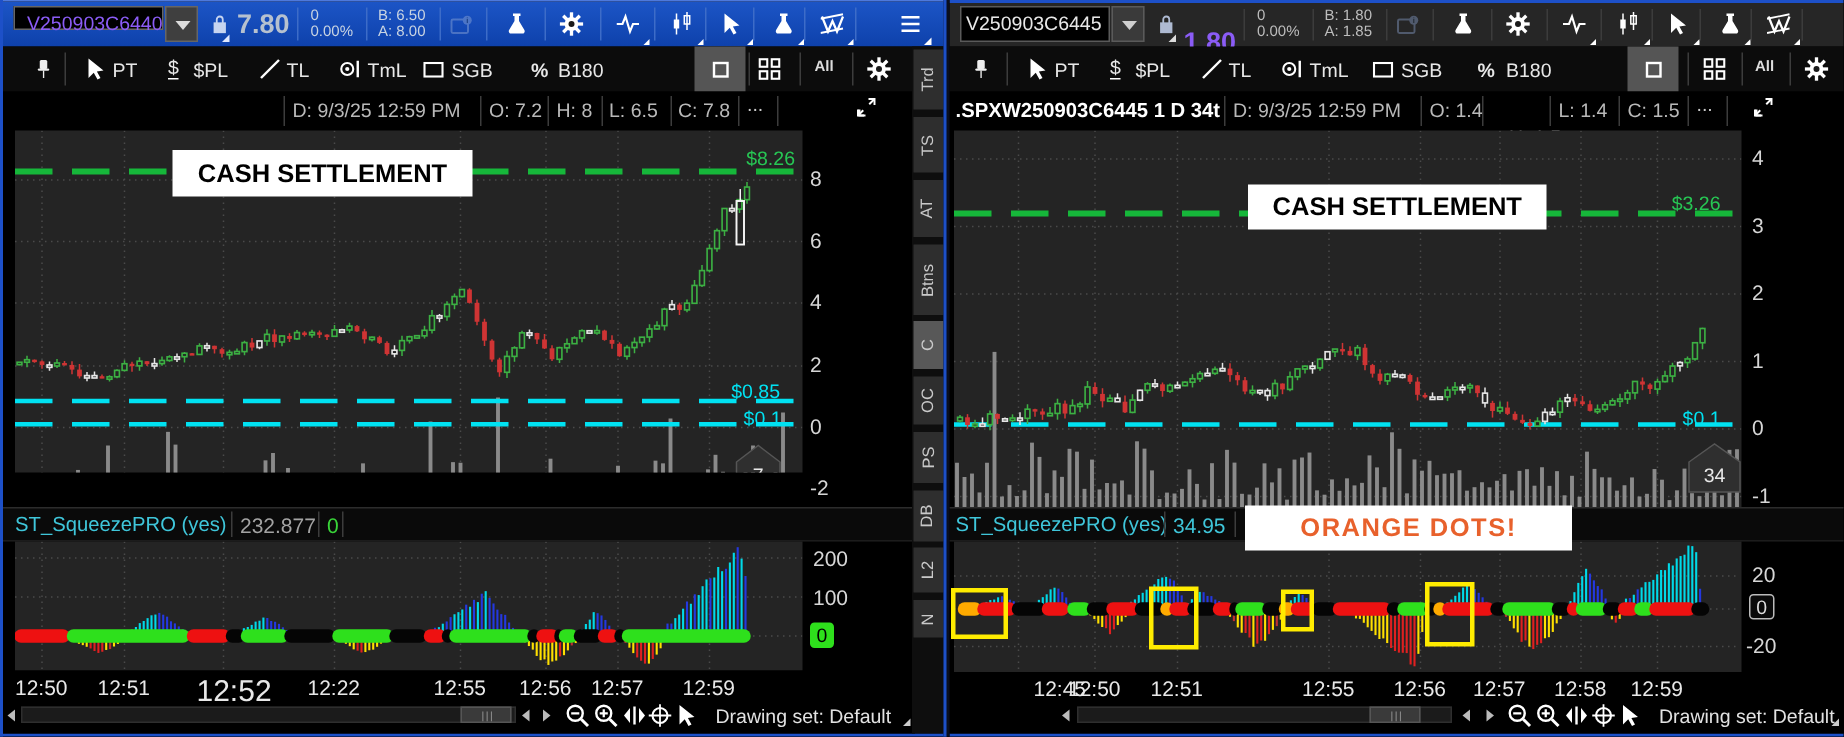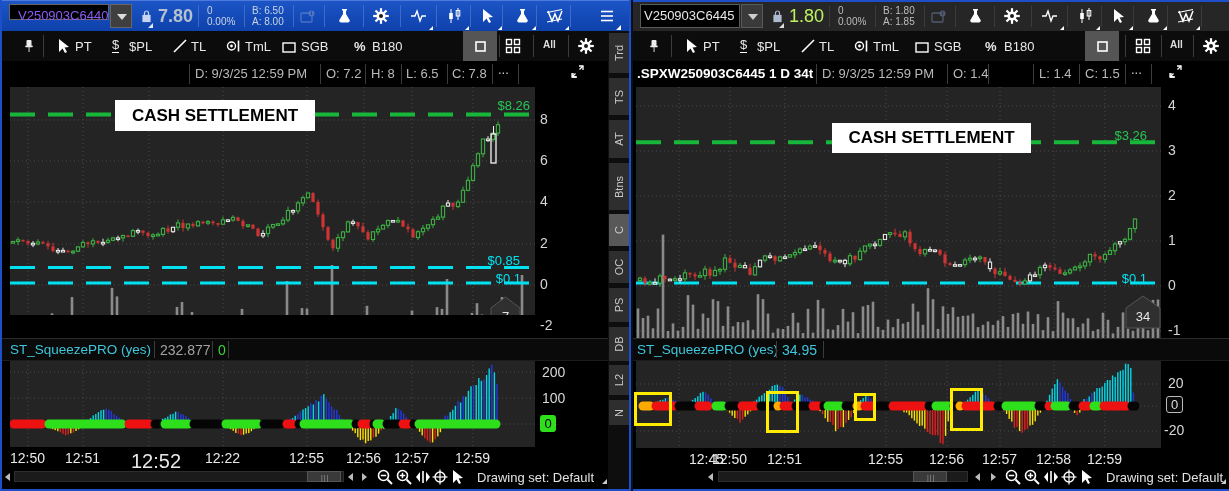--- a/index.html
+++ b/index.html
@@ -761,21 +761,21 @@
       <div class="abs" style="left:108px;top:2px;width:22px;height:24px;background:#3a3a3a;border:1px solid #5a5a5a;">
         <span style="position:absolute;left:6px;top:9px;width:0;height:0;border-left:5px solid transparent;border-right:5px solid transparent;border-top:6px solid #cfcfcf;"></span>
       </div>
       <div class="abs" style="left:137px;top:6px;opacity:0.85;"><svg width="15" height="16" viewBox="0 0 15 16" style="">
           <g stroke="#c6d4f0" fill="none" stroke-width="1.2">
             <rect x="4" y="7.5" width="7" height="6" fill="#c6d4f0"></rect>
             <path d="M5.5 7.5 V5 a2 2 0 0 1 4 0 V7.5"></path>
           </g>
         </svg></div>
       <span style="position:absolute;left:146px;top:21px;width:0;height:0;border-left:5px solid transparent;border-bottom:5px solid #ddd;"></span>
-      <div class="abs" style="left:156px;top:4px;color:#bef264;font-size:18px;font-weight:normal;">1.80</div>
+      <div class="abs" style="left:156px;top:16px;color:#8b5cf6;font-size:18px;font-weight:bold;">1.80</div>
       <div class="divd" style="left:196px;"></div>
       <div class="abs" style="left:205px;top:3px;color:#bdbdbd;font-size:10px;line-height:11px;">0<br>0.00%</div>
       <div class="divd" style="left:242px;"></div>
       <div class="abs" style="left:250px;top:3px;color:#bdbdbd;font-size:10px;line-height:11px;">B: 1.80<br>A: 1.85</div>
       <div class="divd" style="left:291px;"></div>
       <div class="abs" style="left:298px;top:7px;opacity:0.4;"><svg width="15" height="16" viewBox="0 0 15 16" style="">
           <rect x="1" y="4" width="11" height="9" rx="1" fill="none" stroke="#8fa8d8" stroke-width="1.3"></rect>
           <circle cx="11.5" cy="4.5" r="3" fill="#8fa8d8"></circle>
           <text x="11.5" y="6.3" font-size="5" fill="#123" text-anchor="middle" font-weight="bold">i</text>
         </svg></div>
@@ -1451,20 +1451,21 @@
         <rect x="463.5" y="40.5" width="31.0" height="9" rx="4.5" fill="#ee1111"></rect>
         <rect x="491.5" y="40.5" width="12.0" height="9" rx="4.5" fill="#050505"></rect>
       </svg></div>
     <div style="position:absolute;left:1px;top:392px;width:38px;height:34px;border:3px solid #ffec00;z-index:5;"></div>
     <div style="position:absolute;left:133px;top:391px;width:33px;height:42px;border:3px solid #ffec00;z-index:5;"></div>
     <div style="position:absolute;left:221px;top:393px;width:22px;height:28px;border:3px solid #ffec00;z-index:5;"></div>
     <div style="position:absolute;left:317px;top:388px;width:33px;height:43px;border:3px solid #ffec00;z-index:5;"></div>
     <div class="abs" style="left:535px;top:375px;color:#d6d6d6;font-size:14px;">20</div>
     <div class="abs" style="left:533px;top:396px;width:17px;height:17px;background:#0a0a0a;border:1px solid #bbb;color:#ddd;font-size:13px;text-align:center;line-height:16px;border-radius:3px;">0</div>
     <div class="abs" style="left:531px;top:422px;color:#d6d6d6;font-size:14px;">-20</div>
+    <div class="abs" style="left:197px;top:337px;width:218px;height:30px;background:#fff;color:#e8612c;font-weight:bold;font-size:17px;text-align:center;line-height:30px;letter-spacing:1px;">ORANGE DOTS!</div>
     <div class="abs" style="left:0;top:448px;width:596px;height:22px;background:#000;">
       <div class="abs" style="left:28px;top:3px;color:#e8e8e8;font-size:14px;margin-left:28px;">12:45</div>
       <div class="abs" style="left:79px;top:3px;color:#e8e8e8;font-size:14px;">12:50</div>
       <div class="abs" style="left:134px;top:3px;color:#e8e8e8;font-size:14px;">12:51</div>
       <div class="abs" style="left:235px;top:3px;color:#e8e8e8;font-size:14px;">12:55</div>
       <div class="abs" style="left:296px;top:3px;color:#e8e8e8;font-size:14px;">12:56</div>
       <div class="abs" style="left:349px;top:3px;color:#e8e8e8;font-size:14px;">12:57</div>
       <div class="abs" style="left:403px;top:3px;color:#e8e8e8;font-size:14px;">12:58</div>
       <div class="abs" style="left:454px;top:3px;color:#e8e8e8;font-size:14px;">12:59</div>
     </div>

